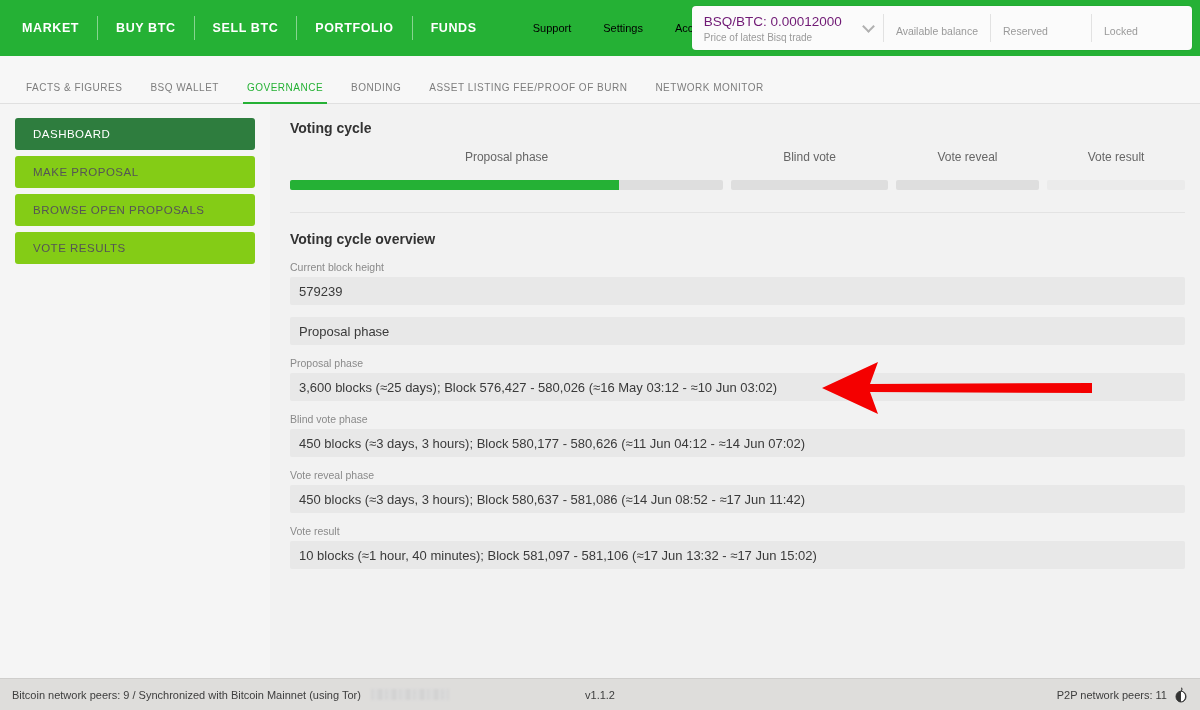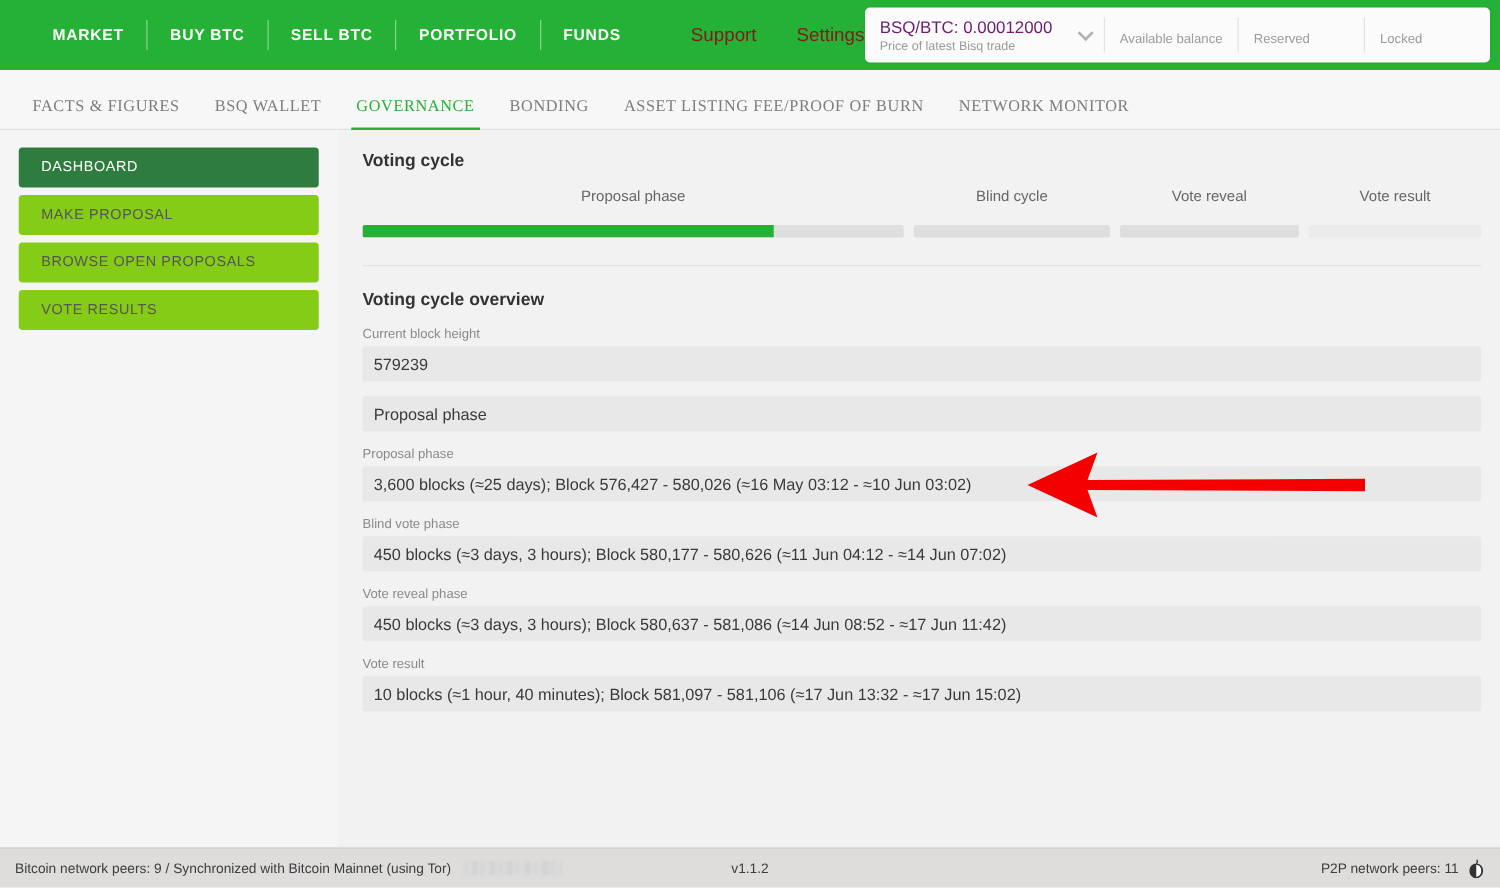--- a/index.html
+++ b/index.html
@@ -10,31 +10,31 @@
     overflow: hidden;
   }
   .app { position: relative; width: 1200px; height: 710px; display: flex; flex-direction: column; }
 
   
   .topnav {
     height: 56px; background: #25b135;
     display: flex; align-items: center; flex: 0 0 56px;
     position: relative;
   }
-  .primary-nav { display: flex; align-items: center; height: 56px; padding-left: 24px; }
+  .primary-nav { display: flex; align-items: center; height: 56px; padding-left: 4px; }
   .primary-nav .navitem {
     color: #ffffff; font-size: 12.5px; letter-spacing: 0.6px; font-weight: 700;
     padding: 0 18px; height: 24px; line-height: 24px;
     display: flex; align-items: center; cursor: pointer; white-space: nowrap;
   }
   .primary-nav .navsep { width: 1px; height: 24px; background: rgba(255,255,255,0.45); }
 
   .secondary-nav { display: flex; align-items: center; height: 56px; margin-left: 22px; }
   .secondary-nav .navitem {
-    color: #7f1d1d; font-size: 15px; font-weight: 400;
+    color: #000000; font-size: 11px; font-weight: 400;
     padding: 0 16px; cursor: pointer; white-space: nowrap;
   }
   .dao-btn {
     background: #ffffff; color: #25b135; font-size: 12.5px; font-weight: 700;
     letter-spacing: 0.5px;
     width: 44px; height: 42px; border-radius: 5px;
     display: flex; align-items: center; justify-content: center;
     margin-left: 8px; cursor: pointer;
   }
 
@@ -65,24 +65,23 @@
   }
   .bal-label { font-size: 10.5px; color: #9a9a9a; margin-top: 6px; }
 
   
   .tabbar {
     height: 48px; background: #f7f7f7; flex: 0 0 48px;
     display: flex; align-items: flex-end;
     border-bottom: 1px solid #e0e0e0; padding-left: 12px;
   }
   .tabbar .tab {
-    font-size: 13px; letter-spacing: 0.5px; color: #7d7d7d;
+    font-size: 10px; letter-spacing: 0.5px; color: #7d7d7d;
     padding: 0 14px 10px 14px; cursor: pointer; white-space: nowrap;
     position: relative;
-    font-family: Liberation Serif, serif;
   }
   .tabbar .tab.active { color: #25b135; }
   .tabbar .tab.active::after {
     content: ""; position: absolute; left: 10px; right: 10px; bottom: -1px;
     height: 2px; background: #25b135;
   }
 
   
   .body-area { flex: 1 1 auto; display: flex; position: relative; background: #f2f2f2; }
   .sidebar { width: 270px; flex: 0 0 270px; padding: 14px 15px 0 15px; background: #f5f5f5; }
@@ -211,21 +210,21 @@
       <div class="side-item">VOTE RESULTS</div>
     </div>
 
     <div class="content">
 
       <div class="sect-title">Voting cycle</div>
 
       <div class="phase-labels">
         <div class="plabel" style="width:48.4%">Proposal phase</div>
         <div style="width:0.9%"></div>
-        <div class="plabel" style="width:17.5%">Blind cycle</div>
+        <div class="plabel" style="width:17.5%">Blind vote</div>
         <div style="width:0.9%"></div>
         <div class="plabel" style="width:16.0%">Vote reveal</div>
         <div style="width:0.9%"></div>
         <div class="plabel" style="width:15.4%">Vote result</div>
       </div>
 
       <div class="phase-bars">
         <div class="pbar" style="width:48.4%">
           <div class="fill" style="width:76%"></div>
         </div>

